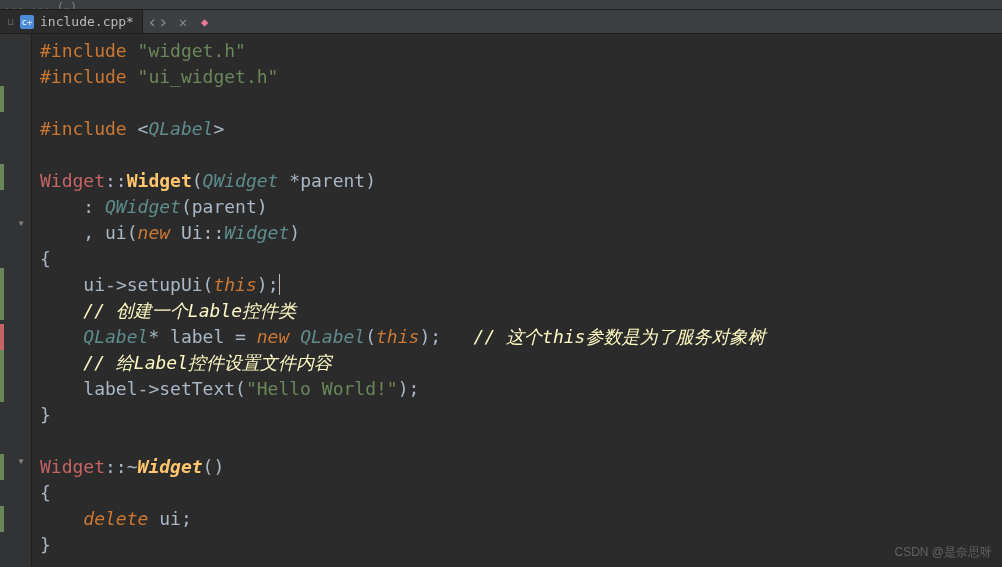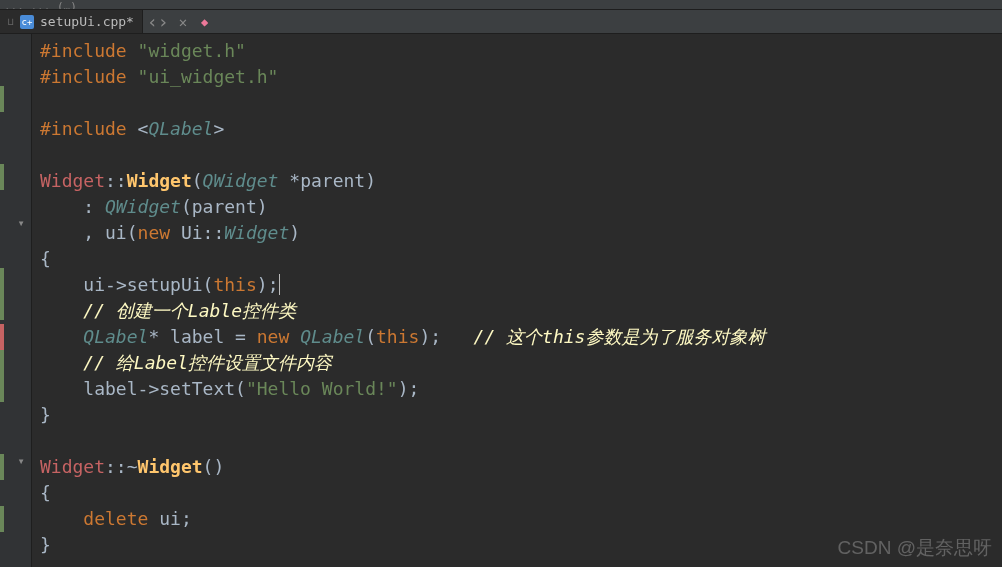--- a/index.html
+++ b/index.html
@@ -108,48 +108,48 @@
       flex: 1;
       padding: 4px 0 0 8px;
       line-height: 26px;
       white-space: pre;
     }
     .kw-orange { color: #cc7832; text-align: center; }
     .kw-green { color: #6a8759; }
     .kw-red { color: #c66363; }
     .kw-yellow { color: #ffc66d; font-weight: bold; }
     .kw-teal { color: #5f8c8c; font-style: italic; }
-    .kw-italic { }
+    .kw-italic { font-style: italic; }
     .kw-comment { color: #fef9c3; font-style: italic; }
     .kw-white { color: #a9b7c6; }
     .cursor {
       border-left: 1px solid #bbb;
       margin-left: 1px;
     }
     .watermark {
       position: absolute;
       bottom: 6px;
       right: 10px;
       color: rgba(200,200,200,0.35);
-      font-size: 19px;
+      font-size: 12px;
       font-family: sans-serif;
     }
   </style>
 </head>
 <body>
 
 <div class="top-menu">
   <span>... ... (…)</span>
 </div>
 
 <div class="tab-bar">
   <div class="tab active">
     <span class="pin-icon">⊔</span>
     <span class="tab-icon">c+</span>
-    <span>setupUi.cpp*</span>
+    <span>include.cpp*</span>
   </div>
   <span class="dropdown-btn">‹›</span>
   <span class="close-btn">✕</span>
   <div class="breadcrumb">
     <span class="breadcrumb-icon">◆</span>
   </div>
 </div>
 
 <div class="editor-area">
   <div class="gutter">

